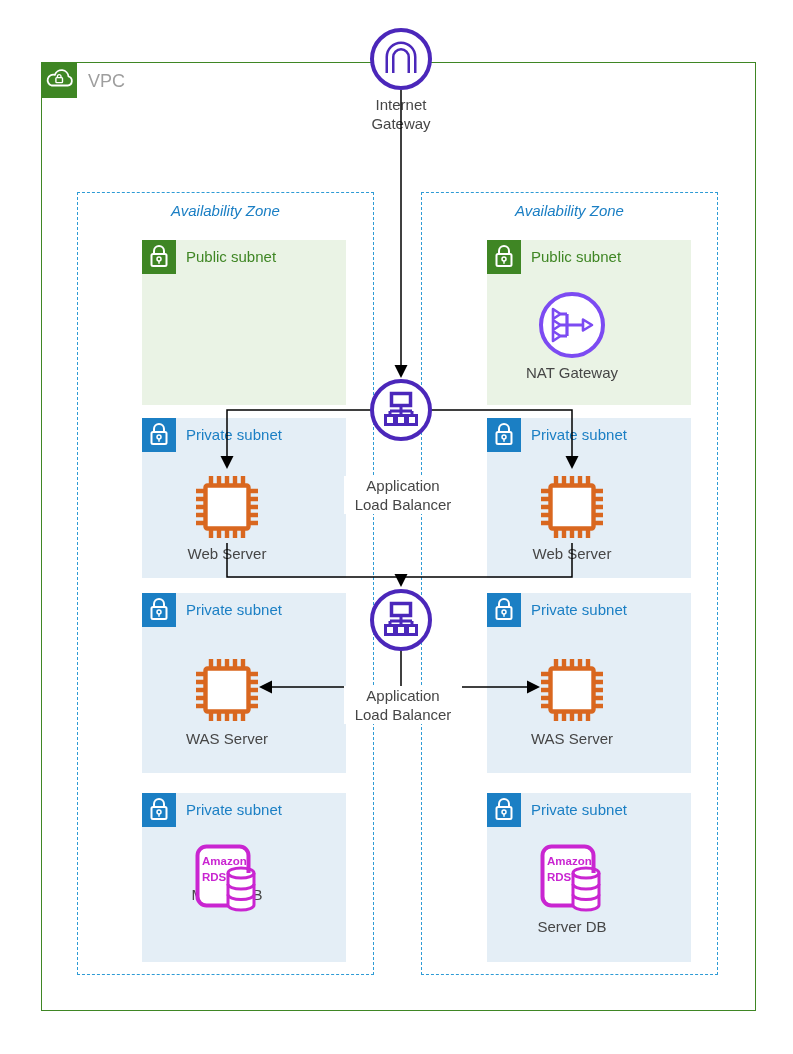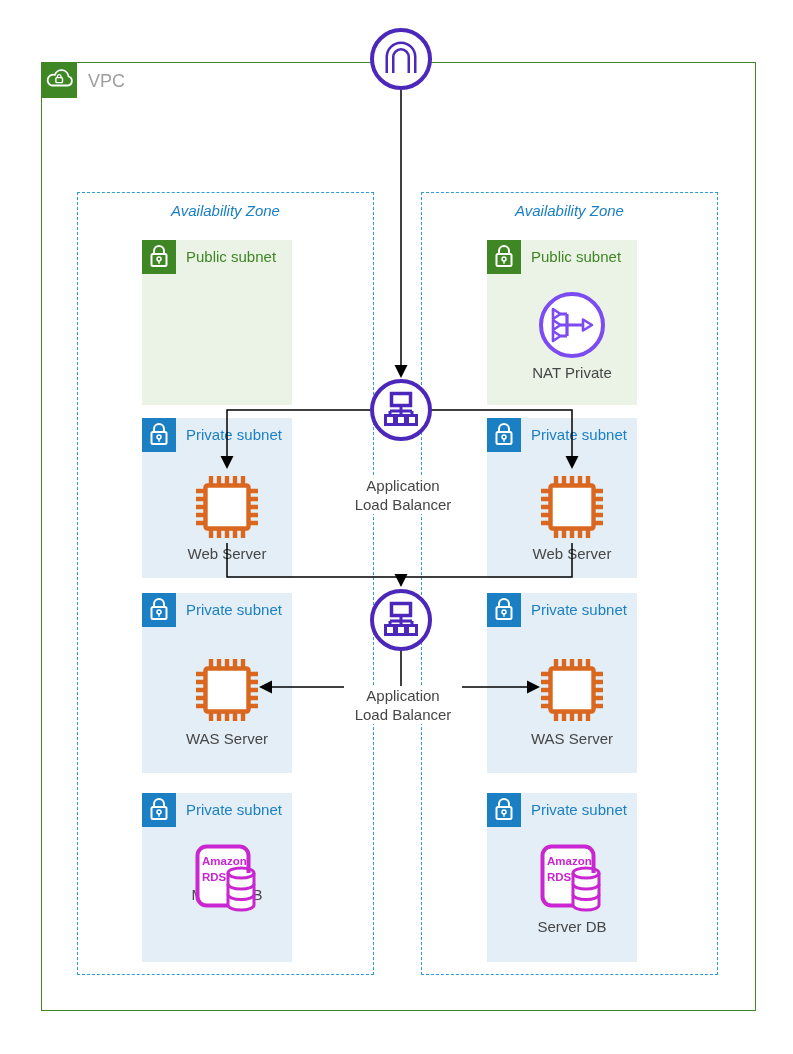--- a/index.html
+++ b/index.html
@@ -23,21 +23,21 @@
   .az-box{
     position:absolute;top:192px;width:297px;height:783px;
     border:1.5px dashed var(--az-border-blue,#2E9BD5);z-index:1;box-sizing:border-box;
   }
   .az-left{left:77px;} .az-right{left:421px;}
   .az-title{
     position:absolute;top:9px;left:0;width:100%;text-align:center;
     font-size:15px;color:var(--subnet-blue,#1B7FC4);font-style:italic;
   }
   
-  .subnet{position:absolute;width:150px;z-index:1;}
+  .subnet{position:absolute;width:204px;z-index:1;}
   .subnet.public{background:var(--public-subnet-bg,#EAF3E5);}
   .subnet.private{background:var(--private-subnet-bg,#E4EEF6);}
   .subnet-tag{position:absolute;left:0;top:0;width:34px;height:34px;}
   .subnet-tag.green{background:var(--vpc-green,#3F8624);}
   .subnet-tag.blue{background:var(--subnet-blue,#1B7FC4);}
   .subnet-name{
     position:absolute;left:44px;top:0;height:34px;line-height:34px;
     font-size:15px;white-space:nowrap;
   }
   .subnet-name.green-t{color:var(--public-subnet-text,#3F8624);}
@@ -168,21 +168,25 @@
       <svg width="34" height="34" viewBox="0 0 34 34">
         <path d="M12 14 v-3 a5 5 0 0 1 10 0 v3" fill="none" stroke="#fff" stroke-width="2"></path>
         <rect x="9.5" y="14" width="15" height="12" rx="1.5" fill="none" stroke="#fff" stroke-width="2"></rect>
         <circle cx="17" cy="19" r="2" fill="none" stroke="#fff" stroke-width="1.5"></circle>
         <path d="M17 21 v2.8" stroke="#fff" stroke-width="1.5"></path>
       </svg>
     </div>
     <div class="subnet-name blue-t">Private subnet</div>
   </div>
 
-  <div class="node-label" style="left:502px;top:363px;width:140px;">NAT Private</div>
+  <div class="node-label" style="left:341px;top:95px;width:120px;">
+    <span>Internet</span>
+      <span>Gateway</span>
+  </div>
+  <div class="node-label" style="left:502px;top:363px;width:140px;">NAT Gateway</div>
   <div class="node-label" style="left:167px;top:544px;width:120px;">Web Server</div>
   <div class="node-label" style="left:512px;top:544px;width:120px;">Web Server</div>
   <div class="node-label" style="left:167px;top:729px;width:120px;">WAS Server</div>
   <div class="node-label" style="left:512px;top:729px;width:120px;">WAS Server</div>
   <div class="node-label" style="left:167px;top:885px;width:120px;">Master DB</div>
   <div class="node-label" style="left:512px;top:917px;width:120px;">Server DB</div>
 
   <svg id="connector-layer" width="793" height="1054" viewBox="0 0 793 1054">
     <defs>
       <marker id="arrow" viewBox="0 0 10 10" refX="8.5" refY="5" markerWidth="9" markerHeight="9" orient="auto-start-reverse">

